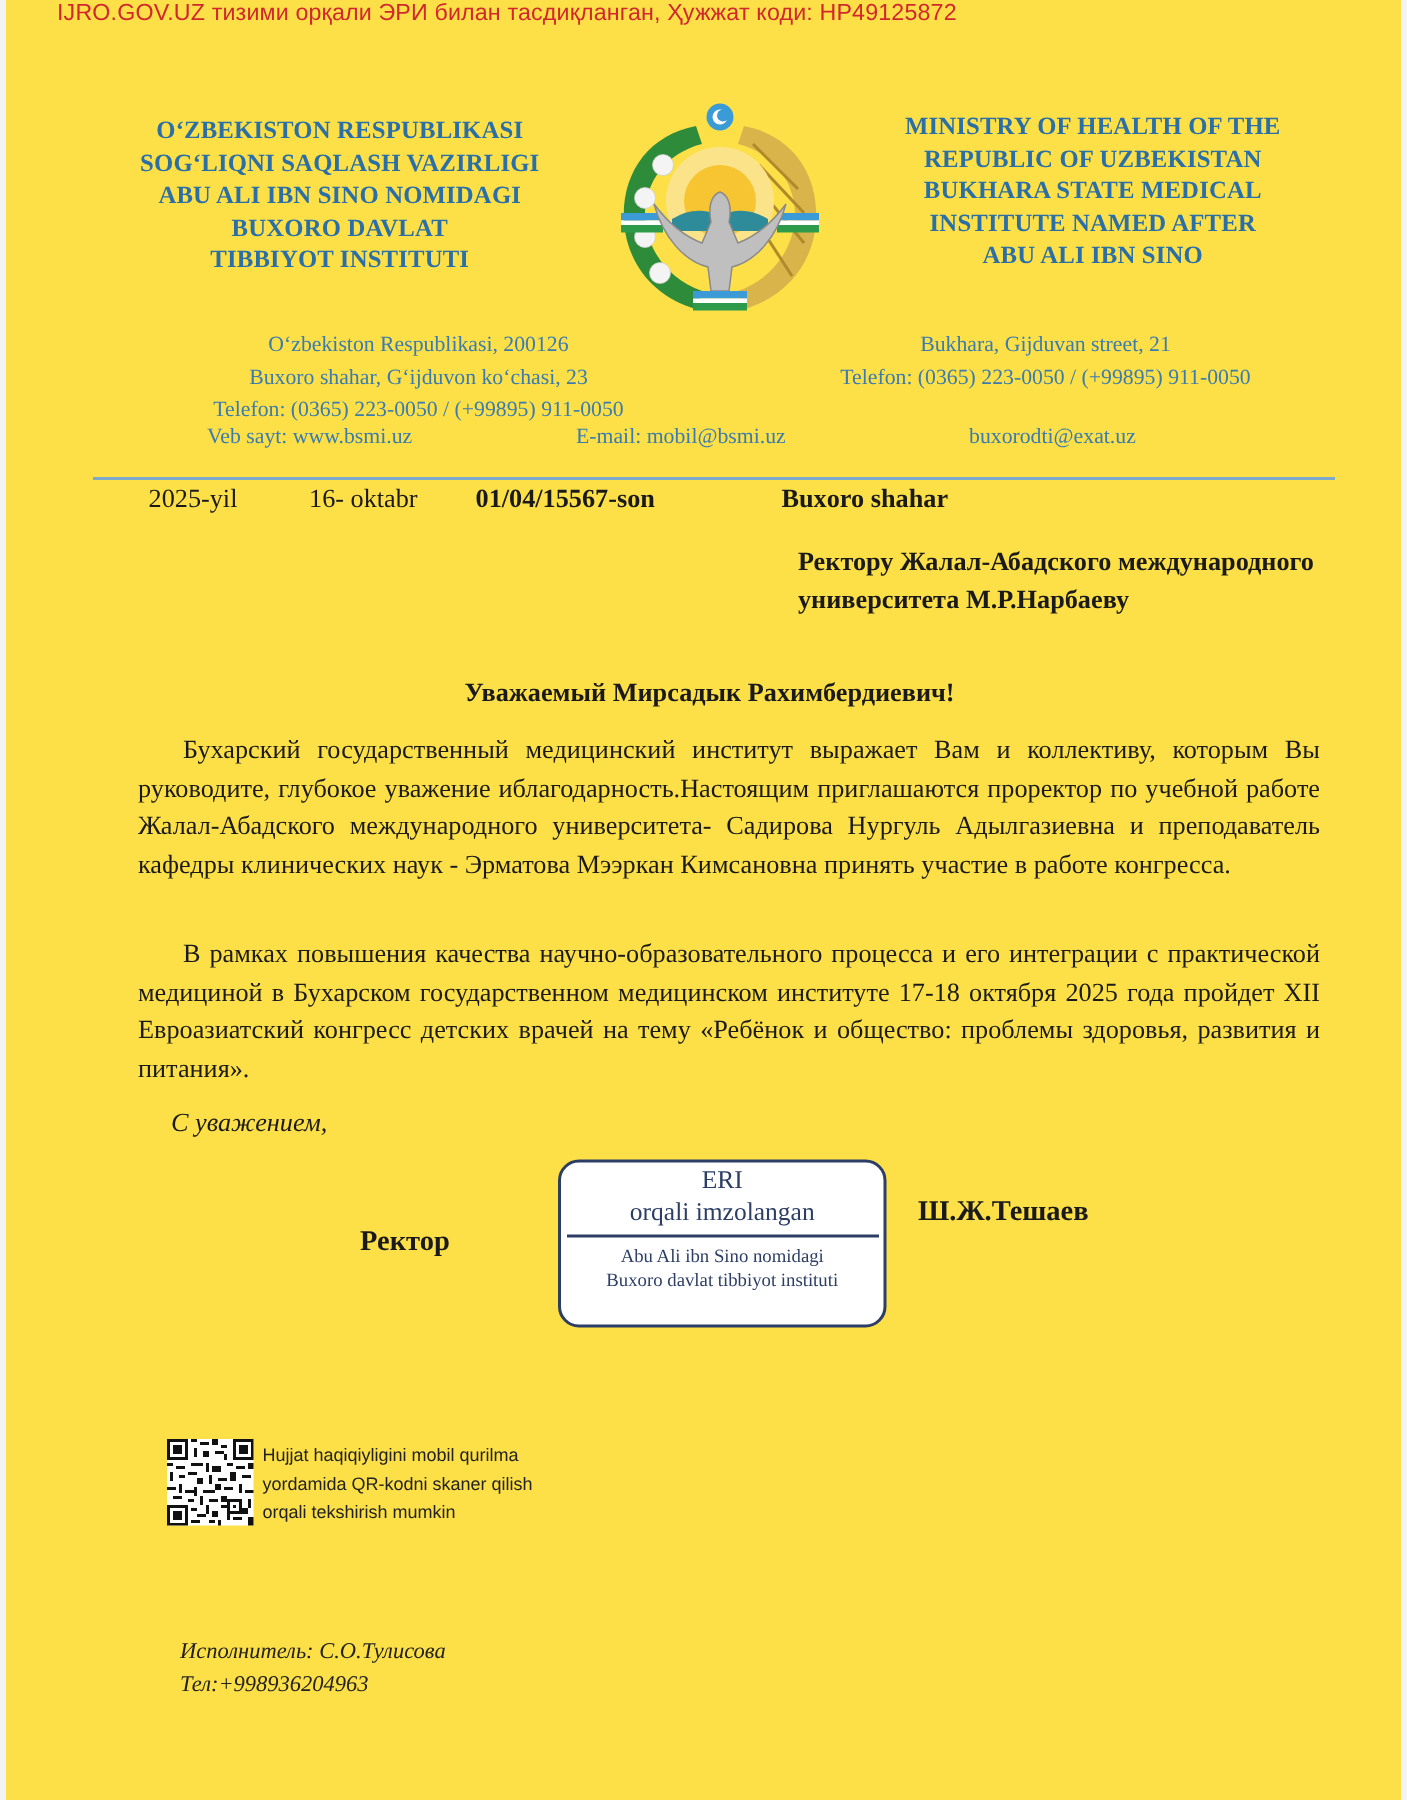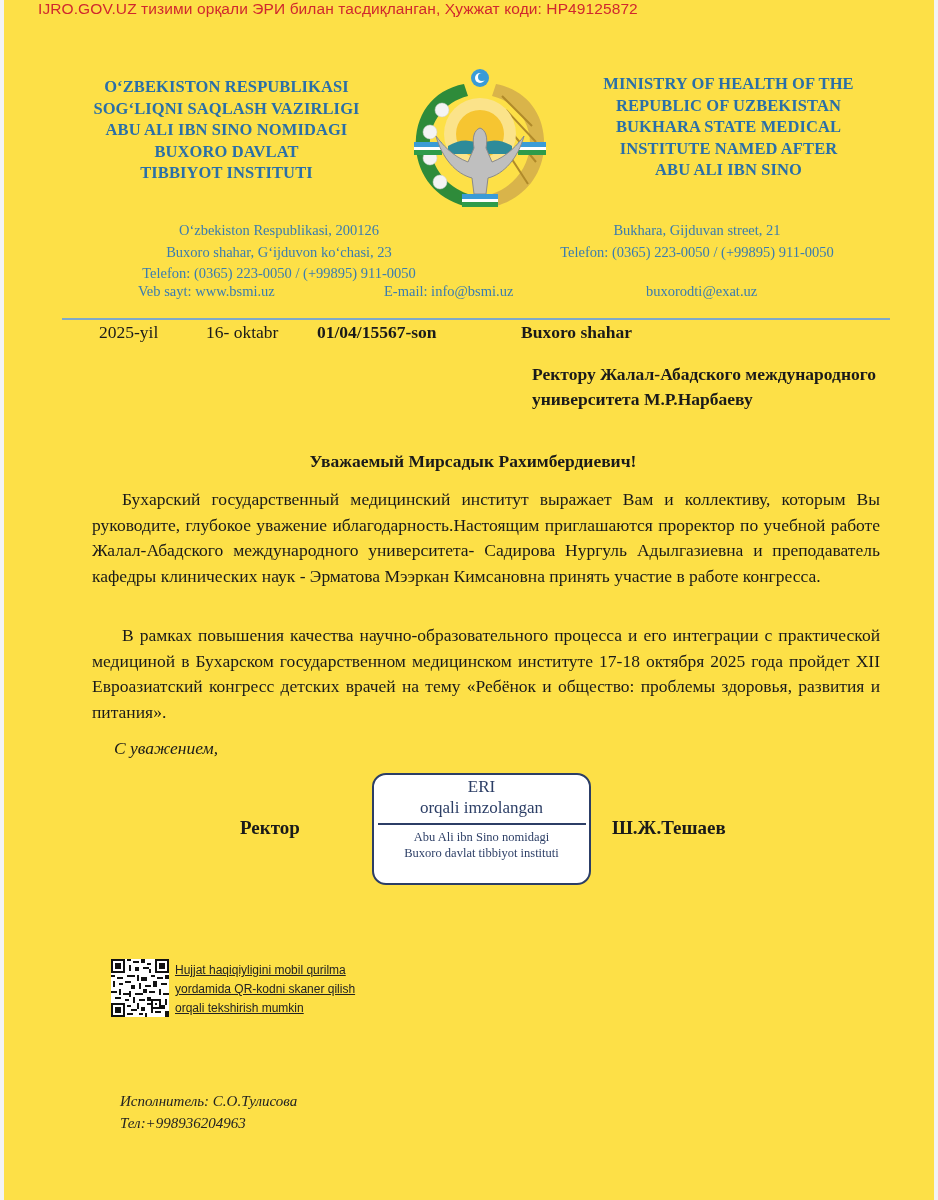--- a/index.html
+++ b/index.html
@@ -70,40 +70,39 @@
   .closing {
     position: absolute; left: 110px; top: 738px;
     font-style: italic; font-size: 17.5px;
   }
 
   .sign-role {
     position: absolute; left: 236px; top: 817px;
     font-weight: bold; font-size: 19px;
   }
   .sign-name {
-    position: absolute; left: 608px; top: 817px;
+    position: absolute; left: 608px; top: 797px;
     font-weight: bold; font-size: 19px;
   }
 
   .stamp {
     position: absolute; left: 368px; top: 773px; width: 219px; height: 112px;
     border: 2.5px solid #2c3e66; border-radius: 14px; background: #fff;
     text-align: center; color: #2c3e66;
   }
   .stamp .st-title { font-size: 17px; margin-top: 2px; line-height: 20px; }
   .stamp .st-sub { font-size: 17px; line-height: 21px; }
   .stamp .st-rule { width: 208px; height: 1.5px; background: #2c3e66; margin: 5px auto 4px; }
   .stamp .st-org { font-size: 12.5px; line-height: 16px; }
 
   .qr { position: absolute; left: 107px; top: 959px; width: 58px; height: 58px; }
   .qr-text {
     position: absolute; left: 171px; top: 961px;
     font-family: "Liberation Sans", sans-serif; font-size: 12px; line-height: 19px;
     color: #222;
-    text-decoration: underline;
   }
 
   .executor {
     position: absolute; left: 116px; top: 1090px;
     font-style: italic; font-size: 15px; line-height: 22px; color: #222;
   }
 </style>
 </head>
 <body>
 
@@ -165,21 +164,21 @@
     <div>O‘zbekiston Respublikasi, 200126</div>
     <div>Buxoro shahar, G‘ijduvon ko‘chasi, 23</div>
     <div>Telefon: (0365) 223-0050 / (+99895) 911-0050</div>
   </div>
   <div class="addr addr-right">
     <div>Bukhara,  Gijduvan street, 21</div>
     <div>Telefon: (0365) 223-0050 / (+99895) 911-0050</div>
   </div>
 
   <div class="contact-row" style="left:134px; top:283px;">Veb sayt: www.bsmi.uz</div>
-  <div class="contact-row" style="left:380px; top:283px;">E-mail:  info@bsmi.uz</div>
+  <div class="contact-row" style="left:380px; top:283px;">E-mail:  mobil@bsmi.uz</div>
   <div class="contact-row" style="left:642px; top:283px;">buxorodti@exat.uz</div>
 
   <div class="sep"></div>
 
   <div class="reg-line" style="left:95px;">2025-yil</div>
   <div class="reg-line" style="left:202px;">16- oktabr</div>
   <div class="reg-line bold" style="left:313px;">01/04/15567-son</div>
   <div class="reg-line bold" style="left:517px;">Buxoro shahar</div>
 
   <div class="addressee">

